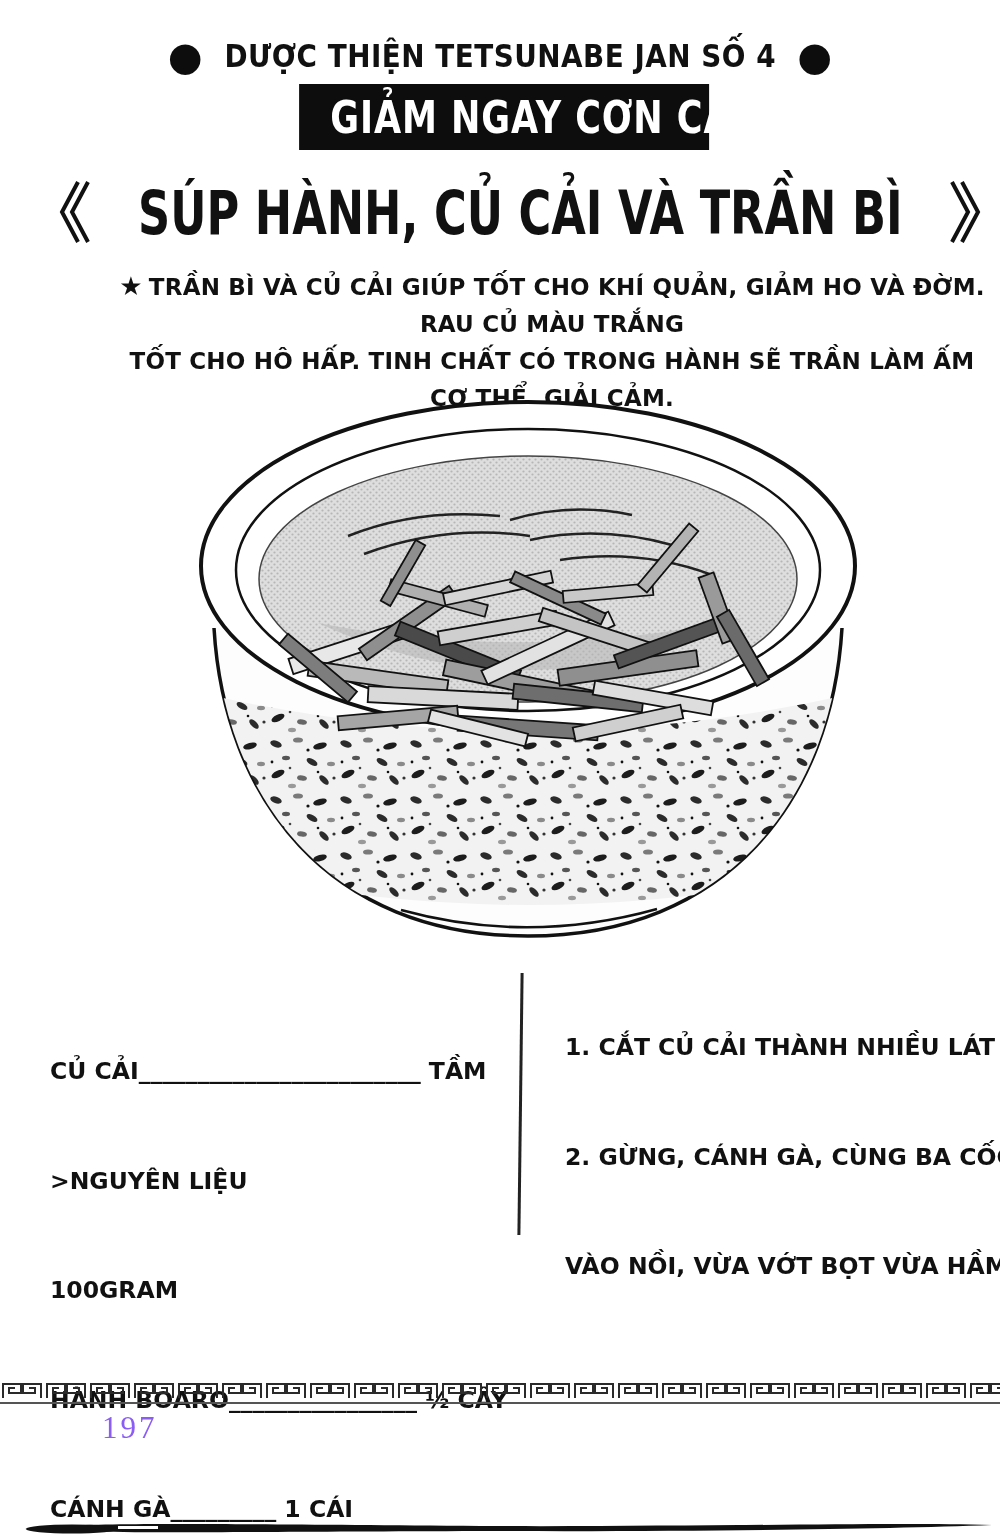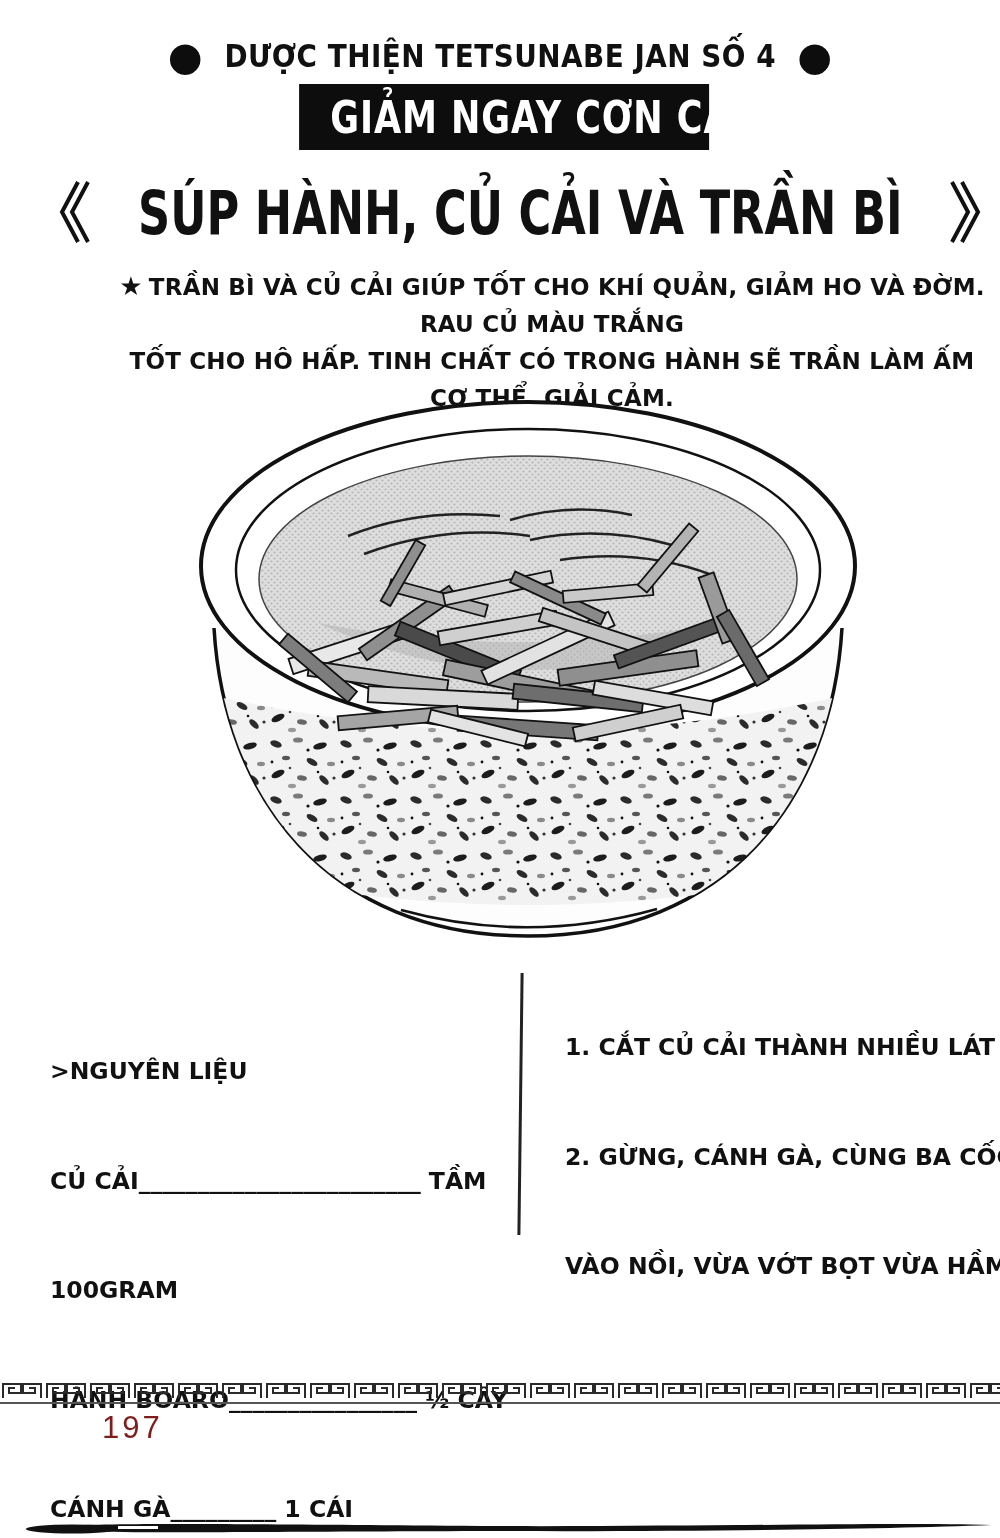--- a/index.html
+++ b/index.html
@@ -53,22 +53,22 @@
   .ingredients{top:980px;left:50px;width:460px;}
   .instructions{top:956px;left:565px;width:420px;}
   .col-divider{
     top:973px;left:519px;width:2.5px;height:262px;background:#222;
     transform:rotate(.7deg);
   }
 
   
   .meander{top:1381px;left:0;width:1000px;height:21px;border-bottom:2px solid #555;}
   .page-number{
-    top:1410px;left:102px;font-family:Liberation Sans, sans-serif;
-    font-size:31px;letter-spacing:3px;color:#7f1d1d;
+    top:1410px;left:102px;font-family:Liberation Serif, serif;
+    font-size:31px;letter-spacing:3px;color:#8b5cf6;
   }
   .bottom-bar{bottom:0;left:0;width:1000px;height:22px;}
 
   .figure{top:398px;left:198px;width:660px;height:545px;}
 </style>
 </head>
 <body>
 
 <div class="abs series-row">
   <span class="series-dot">●</span>
@@ -229,22 +229,22 @@
           <rect x="-40" y="-6" width="80" height="12" fill="#b3b3b3"></rect>
         </g>
     <g transform="translate(205,175) rotate(-60)">
           <rect x="-35" y="-5.5" width="70" height="11" fill="#8f8f8f"></rect>
         </g>
   </g>
 </svg>
 </div>
 
 <div class="abs col ingredients">
+  <div>CỦ CẢI________________________ TẦM</div>
   <div>&gt;NGUYÊN LIỆU</div>
-  <div>CỦ CẢI________________________ TẦM</div>
   <div>100GRAM</div>
   <div>HÀNH BOARO________________ ½ CÂY</div>
   <div>CÁNH GÀ_________ 1 CÁI</div>
   
   
 </div>
 
 <div class="abs col-divider"></div>
 
 <div class="abs col instructions">

